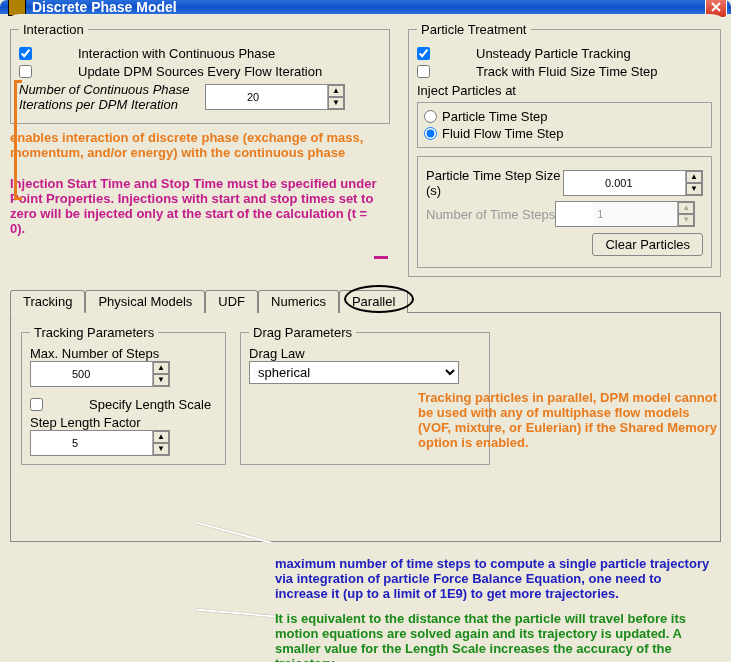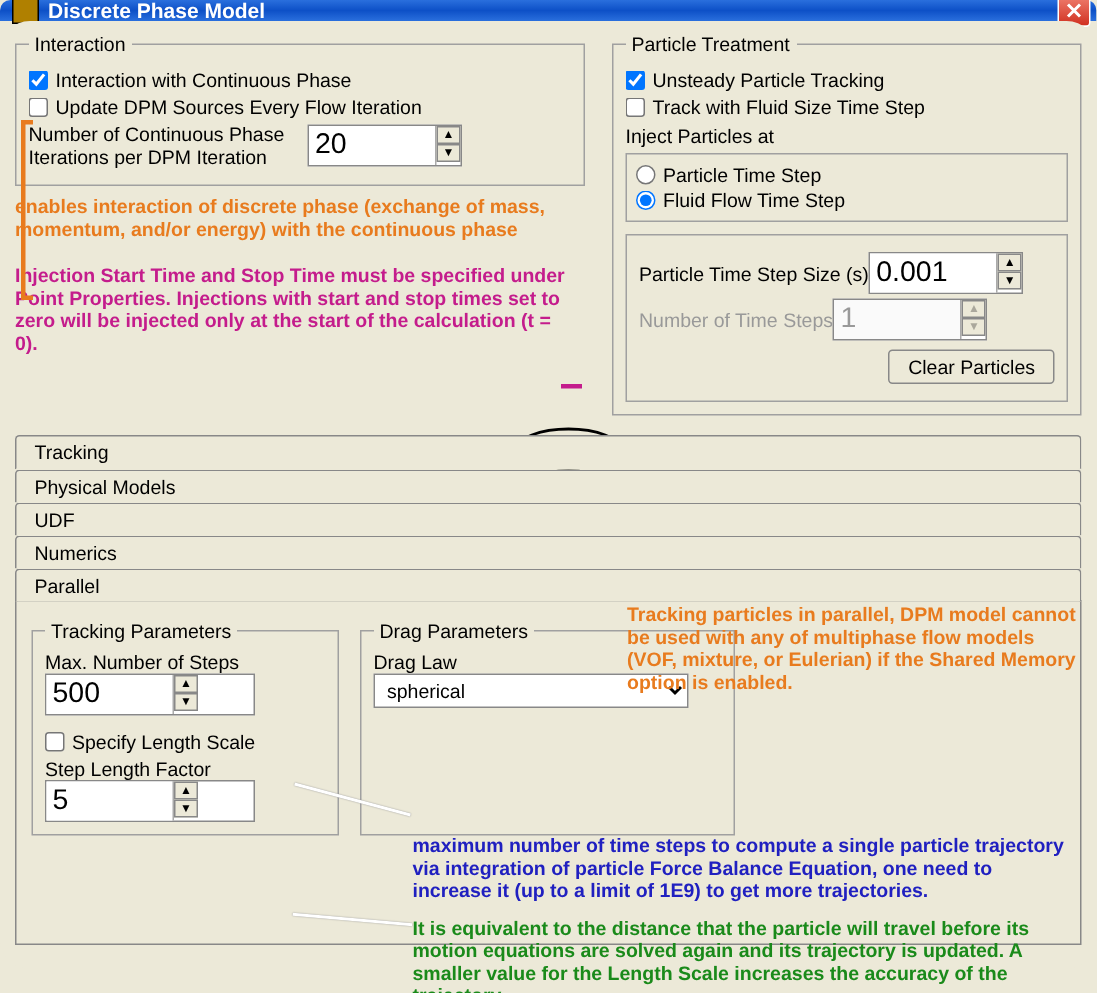--- a/index.html
+++ b/index.html
@@ -11,28 +11,28 @@
 
 .content { background: #ece9d8; padding: 8px 10px; position: relative; height: 632px; border-radius: 20px; }
 
 fieldset { border: 1px solid #a0a0a0; padding: 6px 8px 8px 8px; background: #ece9d8; }
 legend { padding: 0 4px; font-size: 13px; color: #000; }
 
 .topgrid { display: flex; gap: 18px; }
 .interaction-col { flex: 1; }
 .treatment-col { flex: 1; }
 
-.chk { display: flex; align-items: center; margin: 3px 0; }
+.chk { display: flex; align-items: center; margin: 3px 0; gap: 41px; }
 .chk input { margin-right: 5px; }
 
 .row { display: flex; align-items: center; margin: 3px 0; }
-.row label { margin-right: 6px; }
+.row label { margin-right: 6px; font-style: italic; }
 
 .num-input { display: flex; border: 1px solid #888; background: #fff; }
-.num-input input { border: none; padding: 2px 4px; width: 84px; font-size: 19px; outline: none; }
+.num-input input { border: none; padding: 2px 4px; width: 84px; font-size: 11px; outline: none; margin-left: 37px; }
 .num-input .spin { display: flex; flex-direction: column; border-left: 1px solid #aaa; }
 .num-input .spin button { width: 16px; height: 12px; font-size: 8px; line-height: 6px; border: 1px solid #888; background: #ece9d8; cursor: pointer; padding: 0; }
 
 .radiogrp { border: 1px solid #a0a0a0; padding: 4px 6px; margin: 4px 0; }
 .radio { display: flex; align-items: center; margin: 2px 0; }
 .radio input { margin-right: 5px; }
 
 .annotation-orange { color: #e87b1e; font-size: 13px; font-weight: bold; }
 .annotation-magenta { color: #c41c8c; font-size: 13px; font-weight: bold; }
 .annotation-green { color: #1a8a1a; font-size: 13px; font-weight: bold; }
@@ -45,34 +45,34 @@
 
 .magenta-line { position: absolute; left: 374px; top: 242px; width: 14px; height: 3px; background: #c41c8c; }
 
 .btn { border: 1px solid #888; background: #ece9d8; padding: 3px 12px; border-radius: 3px; cursor: pointer; font-size: 13px; }
 
 .timestep-box { border: 1px solid #a0a0a0; padding: 8px; margin-top: 8px; }
 .timestep-box .row { }
 .disabled { color: #999; }
 
 .tabs { margin-top: 12px; }
-.tab-headers { display: flex; position: relative; flex-direction: column; }
+.tab-headers { display: flex; position: relative; }
 .tab { border: 1px solid #888; border-bottom: none; padding: 3px 12px; background: #ece9d8; cursor: pointer; margin-right: 0; position: relative; top: 1px; border-radius: 3px 3px 0 0; }
 .tab.active { background: #ece9d8; z-index: 2; border-bottom: 1px solid #ece9d8; }
 .tab-body { border: 1px solid #888; padding: 12px 10px; min-height: 230px; background: #ece9d8; }
 
 .parallel-circle { position: absolute; border: 2px solid #000; border-radius: 50%; width: 70px; height: 28px; pointer-events: none; }
 
 .tracking-params { display: flex; gap: 14px; position: relative; }
 .tracking-left { width: 205px; }
 .drag-right { width: 250px; }
 
 select { border: 1px solid #888; padding: 2px 4px; font-size: 13px; width: 210px; background: #fff; }
 
-.ann3 { position: absolute; left: 418px; top: 388px; width: 300px; }
+.ann3 { position: absolute; left: 418px; top: 376px; width: 300px; }
 .ann4 { position: absolute; left: 275px; top: 542px; width: 440px; }
 .ann5 { position: absolute; left: 275px; top: 597px; width: 440px; }
 
 .wline1 { position: absolute; left: 195px; top: 518px; width: 80px; height: 2px; background: #fff; transform: rotate(15deg); box-shadow: 0 0 1px #888; }
 .wline2 { position: absolute; left: 195px; top: 598px; width: 80px; height: 2px; background: #fff; transform: rotate(5deg); box-shadow: 0 0 1px #888; }
 </style>
 </head>
 <body>
 
 <div class="titlebar">

